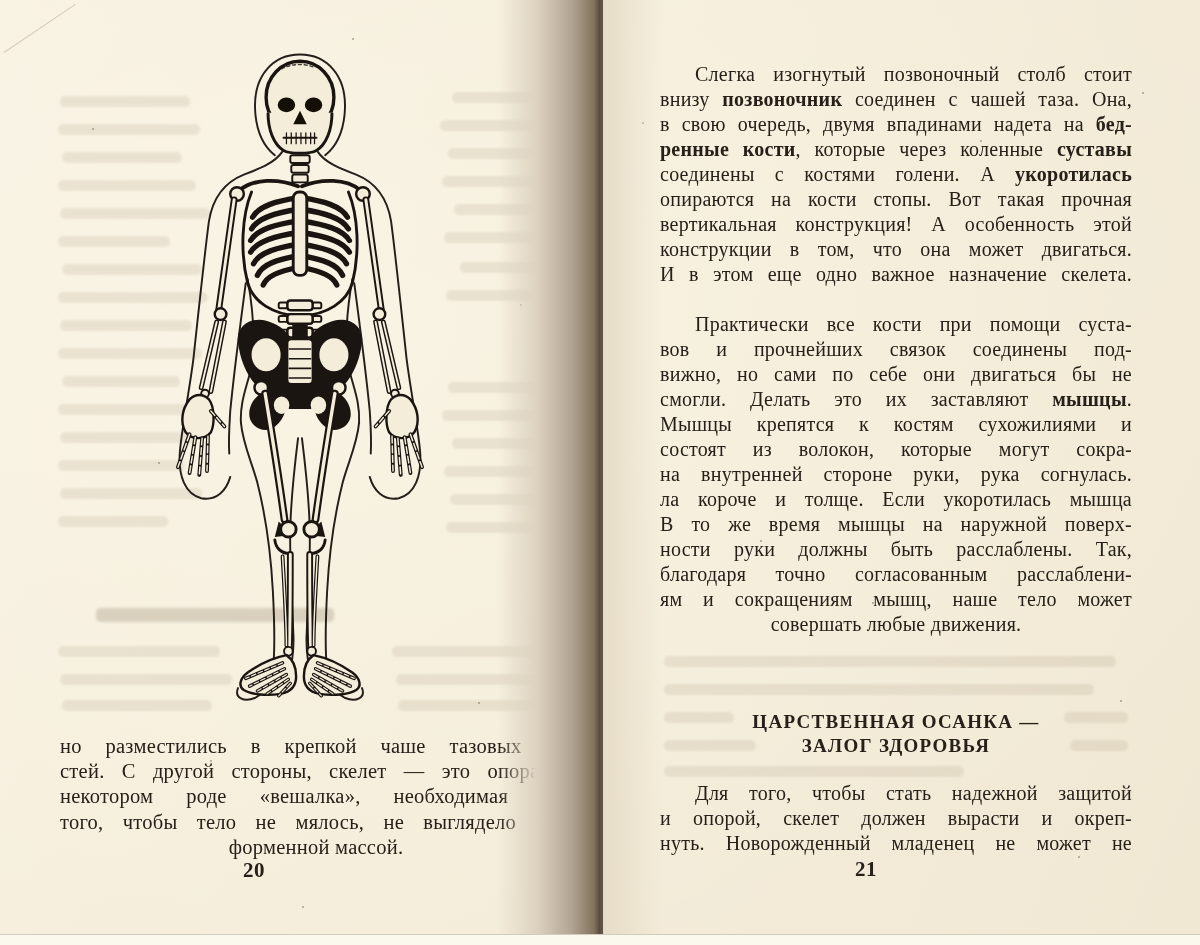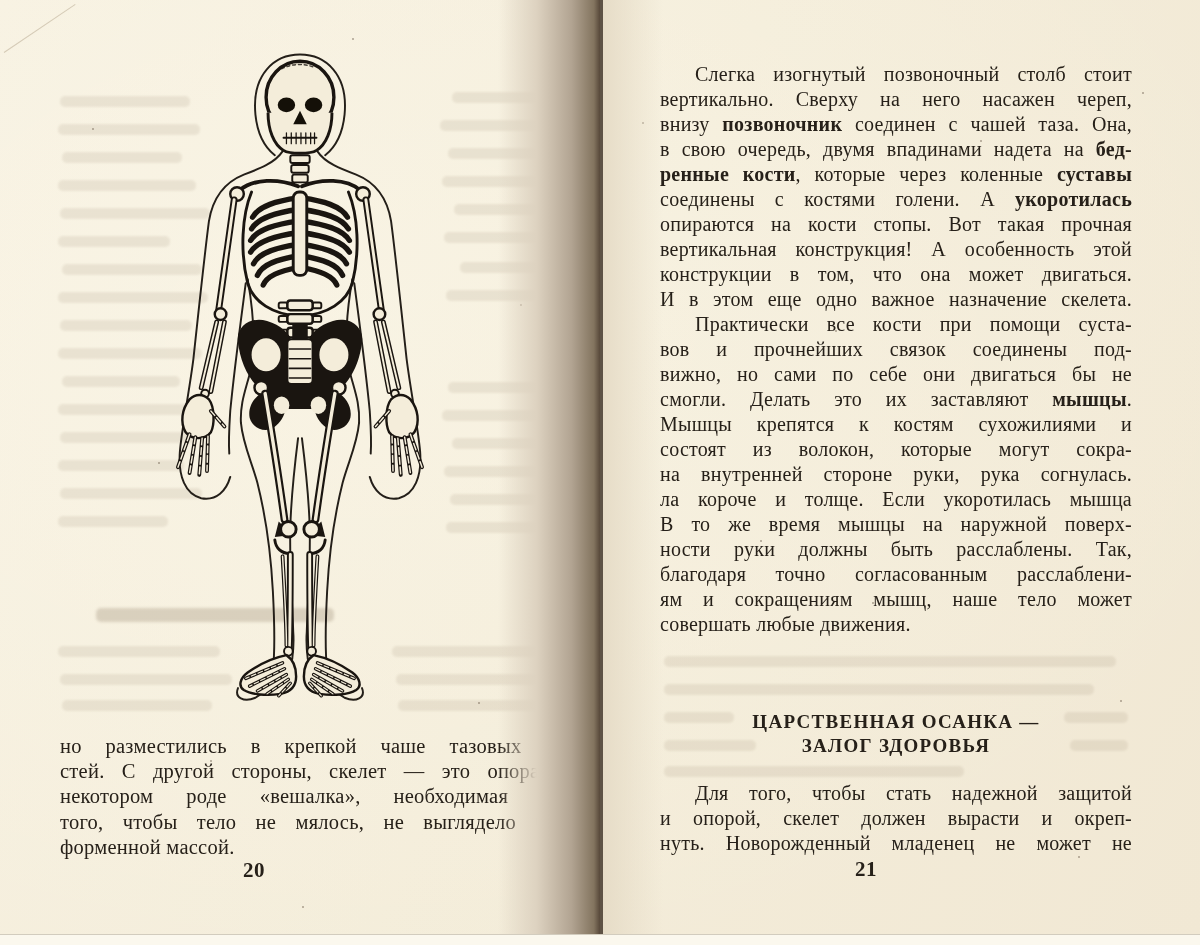--- a/index.html
+++ b/index.html
@@ -19,21 +19,21 @@
     background:linear-gradient(90deg,#e6dcc7 0%, rgba(230,220,199,0) 100%);}
   .bottom-strip{position:absolute;left:0;bottom:0;width:1200px;height:10px;background:#fbf8ee;
     border-top:1px solid rgba(105,88,68,.28);}
   .corner-line{position:absolute;left:4px;top:52px;width:86px;height:1px;background:rgba(150,128,100,.35);
     transform:rotate(-34deg);transform-origin:left center;}
   
   .textblock{position:absolute;font-size:20px;letter-spacing:.25px;}
   .textblock .line{height:25px;line-height:25px;white-space:normal;}
   .lh252 .line{height:25.2px;line-height:25.2px;}
   .jl{text-align:justify;text-align-last:justify;}
-  .ll{text-align:left;}
+  .ll{text-align:center;}
   .ind{text-indent:35px;}
   b{font-weight:bold;margin-top:44px;}
   .heading{position:absolute;font-weight:bold;font-size:19px;line-height:24px;
     text-align:center;letter-spacing:1.3px;}
   .pagenum{position:absolute;font-weight:bold;font-size:21px;letter-spacing:.5px;}
   
   .bleed-row{position:absolute;height:11px;border-radius:5px;background:#8d7a62;opacity:.13;filter:blur(1.3px);}
   .bleed-row.bold{height:14px;opacity:.24;filter:blur(1.5px);background:#7c6950;}
   .speck{position:absolute;width:2px;height:2px;border-radius:50%;background:#5f5140;opacity:.5;}
   .figure{position:absolute;left:145px;top:50px;}
@@ -230,21 +230,20 @@
         <div class="line jl"><span>того, чтобы тело не мялось, не выглядело бес-</span></div>
         <div class="line ll"><span>форменной массой.</span></div>
       </div>
 
     <div class="pagenum" style="left:232px;top:858px;width:44px;text-align:center;">20</div>
   </div>
 
   <div>
     <div class="textblock" style="left:660px;top:62px;width:472px;">
         <div class="line jl ind"><span>Слегка изогнутый позвоночный столб стоит</span></div>
-        <div class="line jl"><span>вертикально. Сверху на него насажен череп,</span></div>
         <div class="line jl"><span>внизу </span><b>позвоночник</b><span> соединен с чашей таза. Она,</span></div>
         <div class="line jl"><span>в свою очередь, двумя впадинами надета на </span><b>бед-</b></div>
         <div class="line jl"><b>ренные кости</b><span>, которые через коленные </span><b>суставы</b></div>
         <div class="line jl"><span>соединены с костями голени. А </span><b>укоротилась</b></div>
         <div class="line jl"><span>опираются на кости стопы. Вот такая прочная</span></div>
         <div class="line jl"><span>вертикальная конструкция! А особенность этой</span></div>
         <div class="line jl"><span>конструкции в том, что она может двигаться.</span></div>
         <div class="line jl"><span>И в этом еще одно важное назначение скелета.</span></div>
       </div>
 

